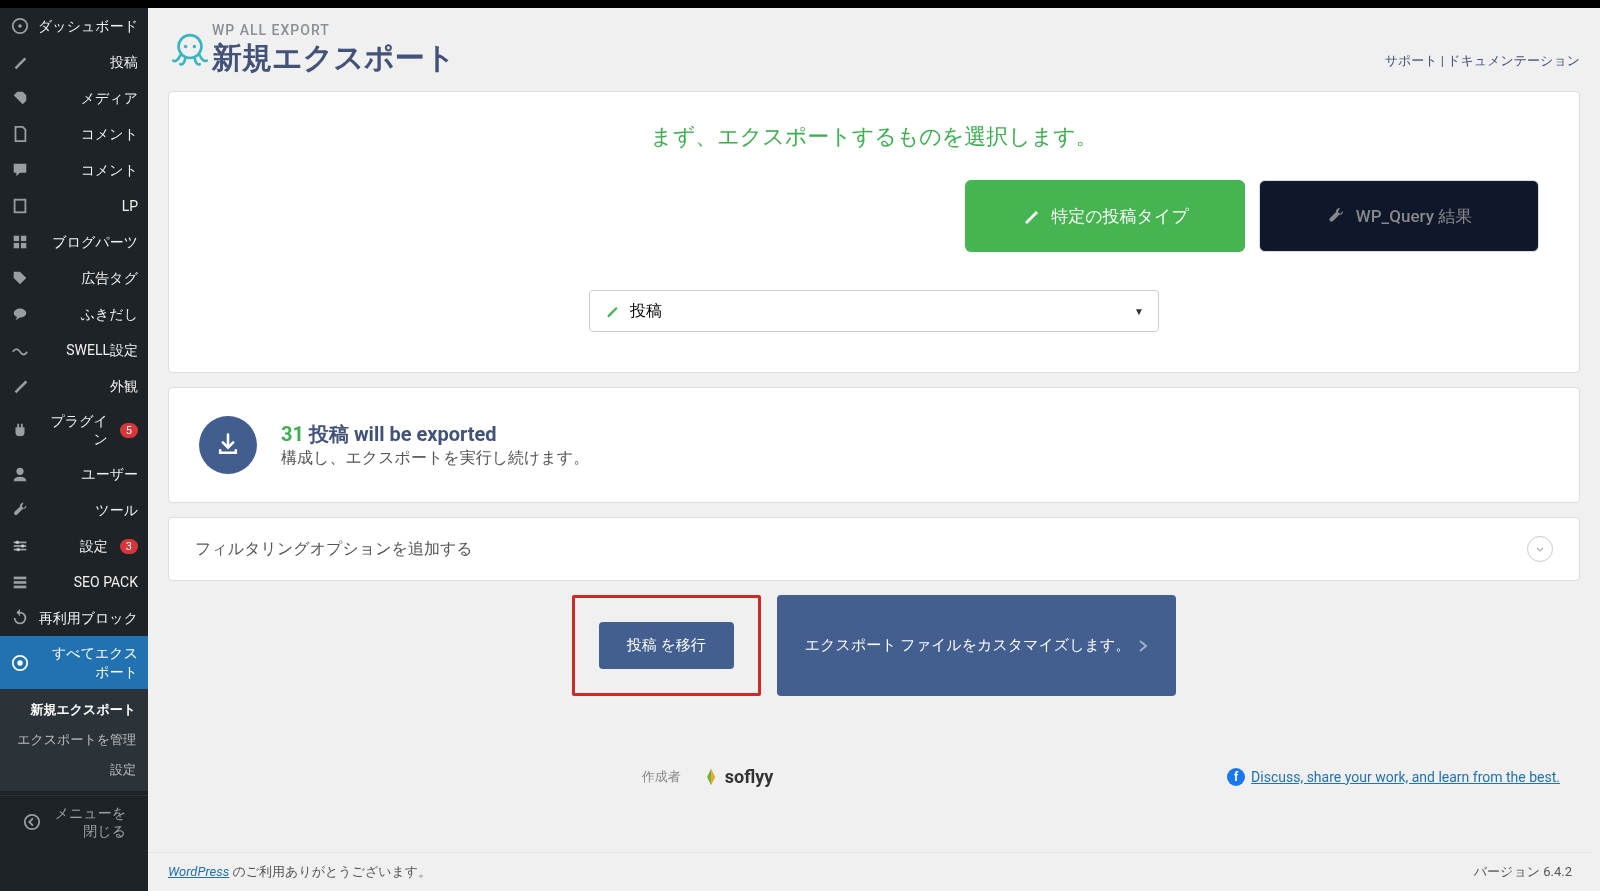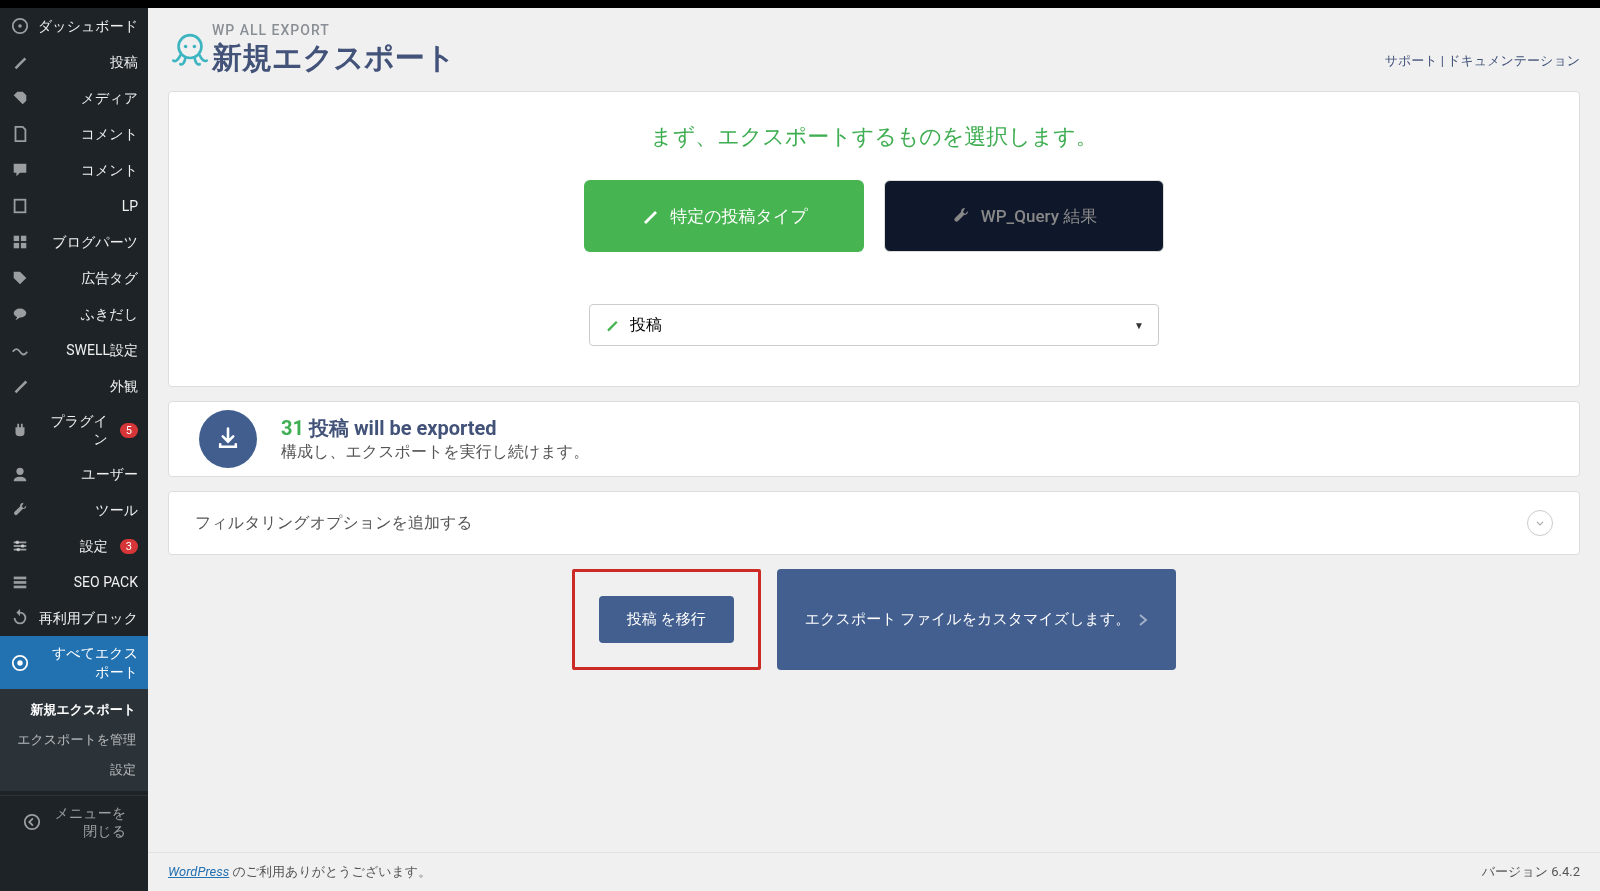--- a/index.html
+++ b/index.html
@@ -162,23 +162,23 @@
 
     .section-title {
       color: #3fae52;
       font-size: 22px;
       font-weight: 500;
       margin-bottom: 28px;
     }
 
     .tab-buttons {
       display: flex;
-      justify-content: center;
-      gap: 20px;
-      margin-bottom: 52px;
+      justify-content: flex-end;
+      gap: 14px;
+      margin-bottom: 38px;
     }
     .tab-btn {
       display: flex;
       align-items: center;
       justify-content: center;
       gap: 10px;
       width: 280px;
       height: 72px;
       border-radius: 6px;
       font-size: 17px;
@@ -217,21 +217,21 @@
     }
     .select-box .caret {
       margin-left: auto;
       font-size: 10px;
       color: #333;
     }
 
     .stats-panel {
       display: flex;
       align-items: center;
-      padding: 8px 30px;
+      padding: 28px 30px;
       gap: 24px;
     }
     .round-icon {
       width: 58px;
       height: 58px;
       border-radius: 50%;
       background: #425e8e;
       display: flex;
       align-items: center;
       justify-content: center;
@@ -339,21 +339,21 @@
       align-items: center;
       justify-content: center;
       font-size: 12px;
       font-weight: bold;
     }
 
     .bottom-bar {
       position: absolute;
       bottom: 0;
       left: 0;
-      right: 0;
+      right: 8px;
       padding: 10px 20px;
       font-size: 13px;
       color: #555;
       display: flex;
       justify-content: space-between;
       background: #f0f0f1;
       border-top: 1px solid #e2e2e2;
     }
     .bottom-bar a { color: #2271b1; text-decoration: underline; }
     .wp-link { font-style: italic; }
@@ -624,20 +624,37 @@
         </button>
       </div>
       <button class="action-btn">
         <span>エクスポート ファイルをカスタマイズします。</span>
         <svg width="10" height="14" viewBox="0 0 10 14">
             <path d="M2 2 L8 7 L2 12" fill="none" stroke="rgba(255,255,255,0.5)" stroke-width="2"></path>
           </svg>
       </button>
     </div>
 
+    <div class="footer-row">
+      <div></div>
+      <div class="footer-left">
+        <span class="author-label">作成者</span>
+        <span class="soflyy">
+          <svg width="20" height="20" viewBox="0 0 20 20">
+              <path d="M10 2 L14 10 L10 18 L6 10 Z" fill="#6db33f"></path>
+              <path d="M10 2 L14 10 L10 18" fill="#f5a623"></path>
+            </svg>
+          <span>soflyy</span>
+        </span>
+      </div>
+      <a class="fb-link">
+        <span class="fb-icon">f</span>
+        <span style="text-decoration:underline">Discuss, share your work, and learn from the best.</span>
+      </a>
+    </div>
 
     <div class="bottom-bar">
       <span>
         <a class="wp-link">WordPress</a><span> のご利用ありがとうございます。</span>
       </span>
       <span>バージョン 6.4.2</span>
     </div>
   </main>
 </div>
 

